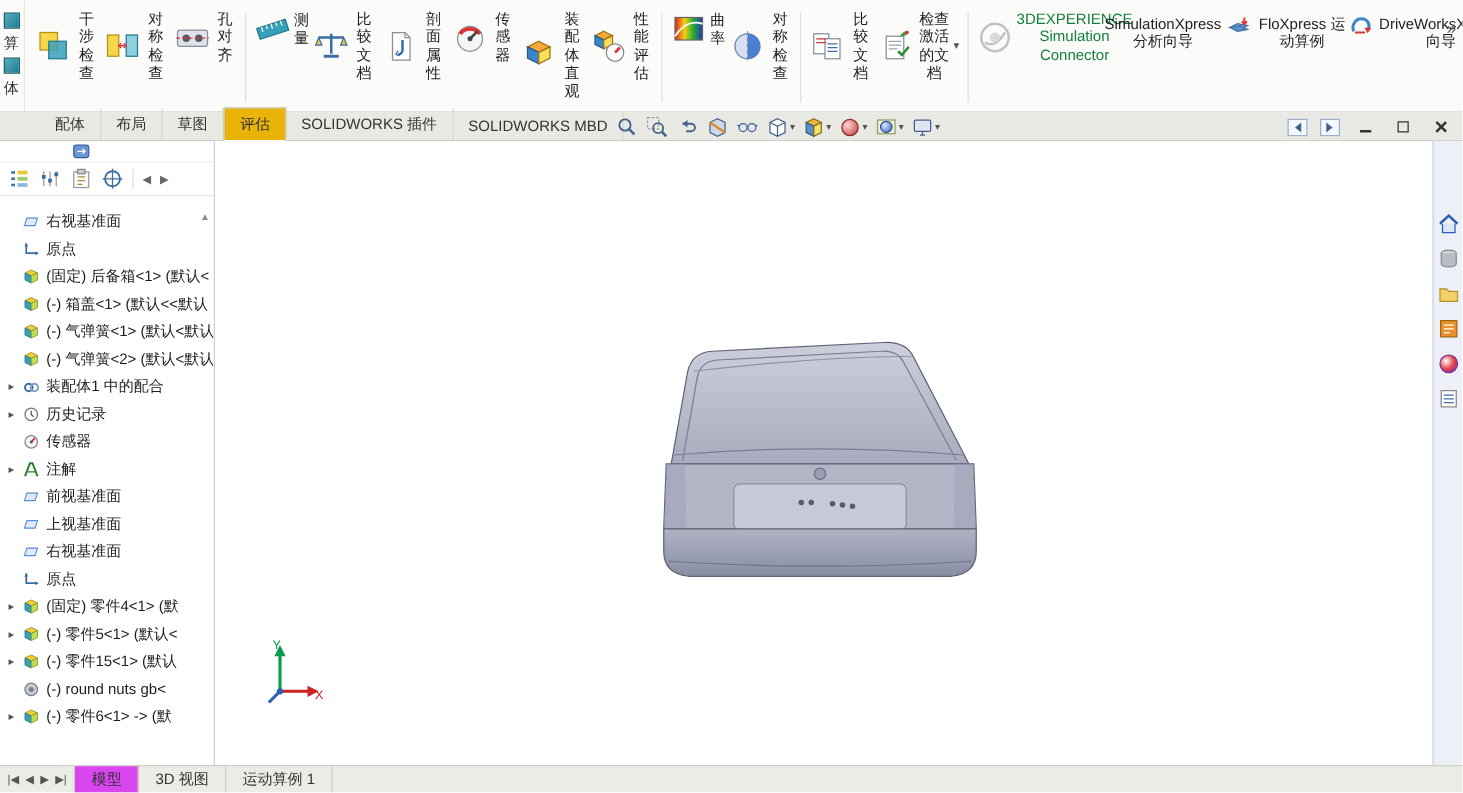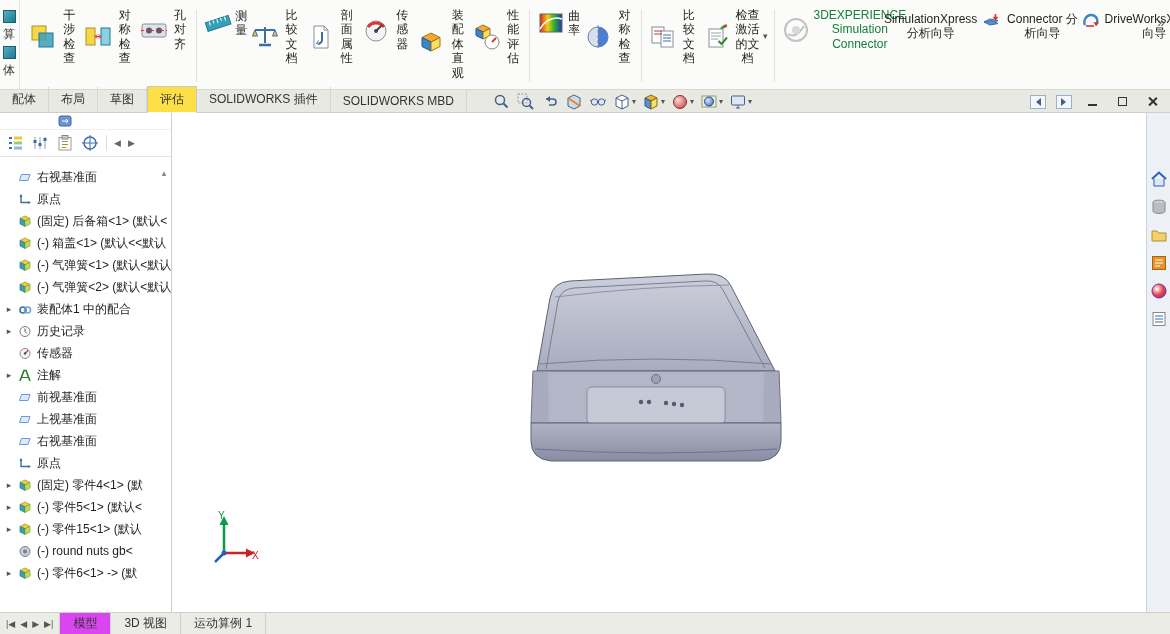--- a/index.html
+++ b/index.html
@@ -53,23 +53,23 @@
   
   .tabbar {
     position:absolute; top:90px; left:0; right:0; height:23px;
     background:#e9e9e3; border-bottom:1px solid #cfcfc8;
     display:flex; align-items:flex-end;
   }
   .ctab {
     padding:4px 12px 4px; color:#333;
     border-right:1px solid #d7d7cf; white-space:nowrap;
   }
-  .ctab.clip { padding-left:12px; }
+  .ctab.clip { padding-left:12px;margin-left:32px; }
   .ctab.active {
-    background:#fde047; border:1px solid #c8c8c0; border-bottom:1px solid #fbfbf9;
+    background:#eab308; border:1px solid #c8c8c0; border-bottom:1px solid #fbfbf9;
     margin-bottom:-1px;
   }
   .headsup {
     position:absolute; left:492px; top:0; height:23px;
     display:flex; align-items:center; gap:4px;
   }
   .hbtn { display:inline-flex; align-items:center; gap:1px; padding:1px; }
   .hcaret { font-size:8px; color:#555; }
   .winctrl {
     position:absolute; right:8px; top:0; height:23px;
@@ -329,21 +329,21 @@
       <span class="ric16">
         <svg width="18" height="18">
             <path d="M2 10l6-3 8 1.5-6 3z" fill="#8fb8dd" stroke="#3a6ea5"></path>
             <path d="M2 10l6 3 8-1.5-6-3z" fill="#5a92c8" stroke="#3a6ea5"></path>
             <path d="M13.5 2v5M11.5 5l2 2.5 2-2.5" stroke="#d33" stroke-width="1.6" fill="none"></path>
           </svg>
       </span>
     </div>
 
     <div class="ritem wide">
-      <span class="lbl w42">Connector 分析向导</span>
+      <span class="lbl w42">FloXpress 运动算例</span>
       <span class="ric16">
         <svg width="18" height="18">
             <path d="M4 13C2 9 5 3 10 3s7 4 6 8" fill="none" stroke="#3a86c8" stroke-width="2.4"></path>
             <path d="M12.5 10l2.5 4.5 3-4z" fill="#d33"></path>
             <path d="M5 14h8" stroke="#d33" stroke-width="1.6"></path>
           </svg>
       </span>
     </div>
 
     <div class="ritem wide">

